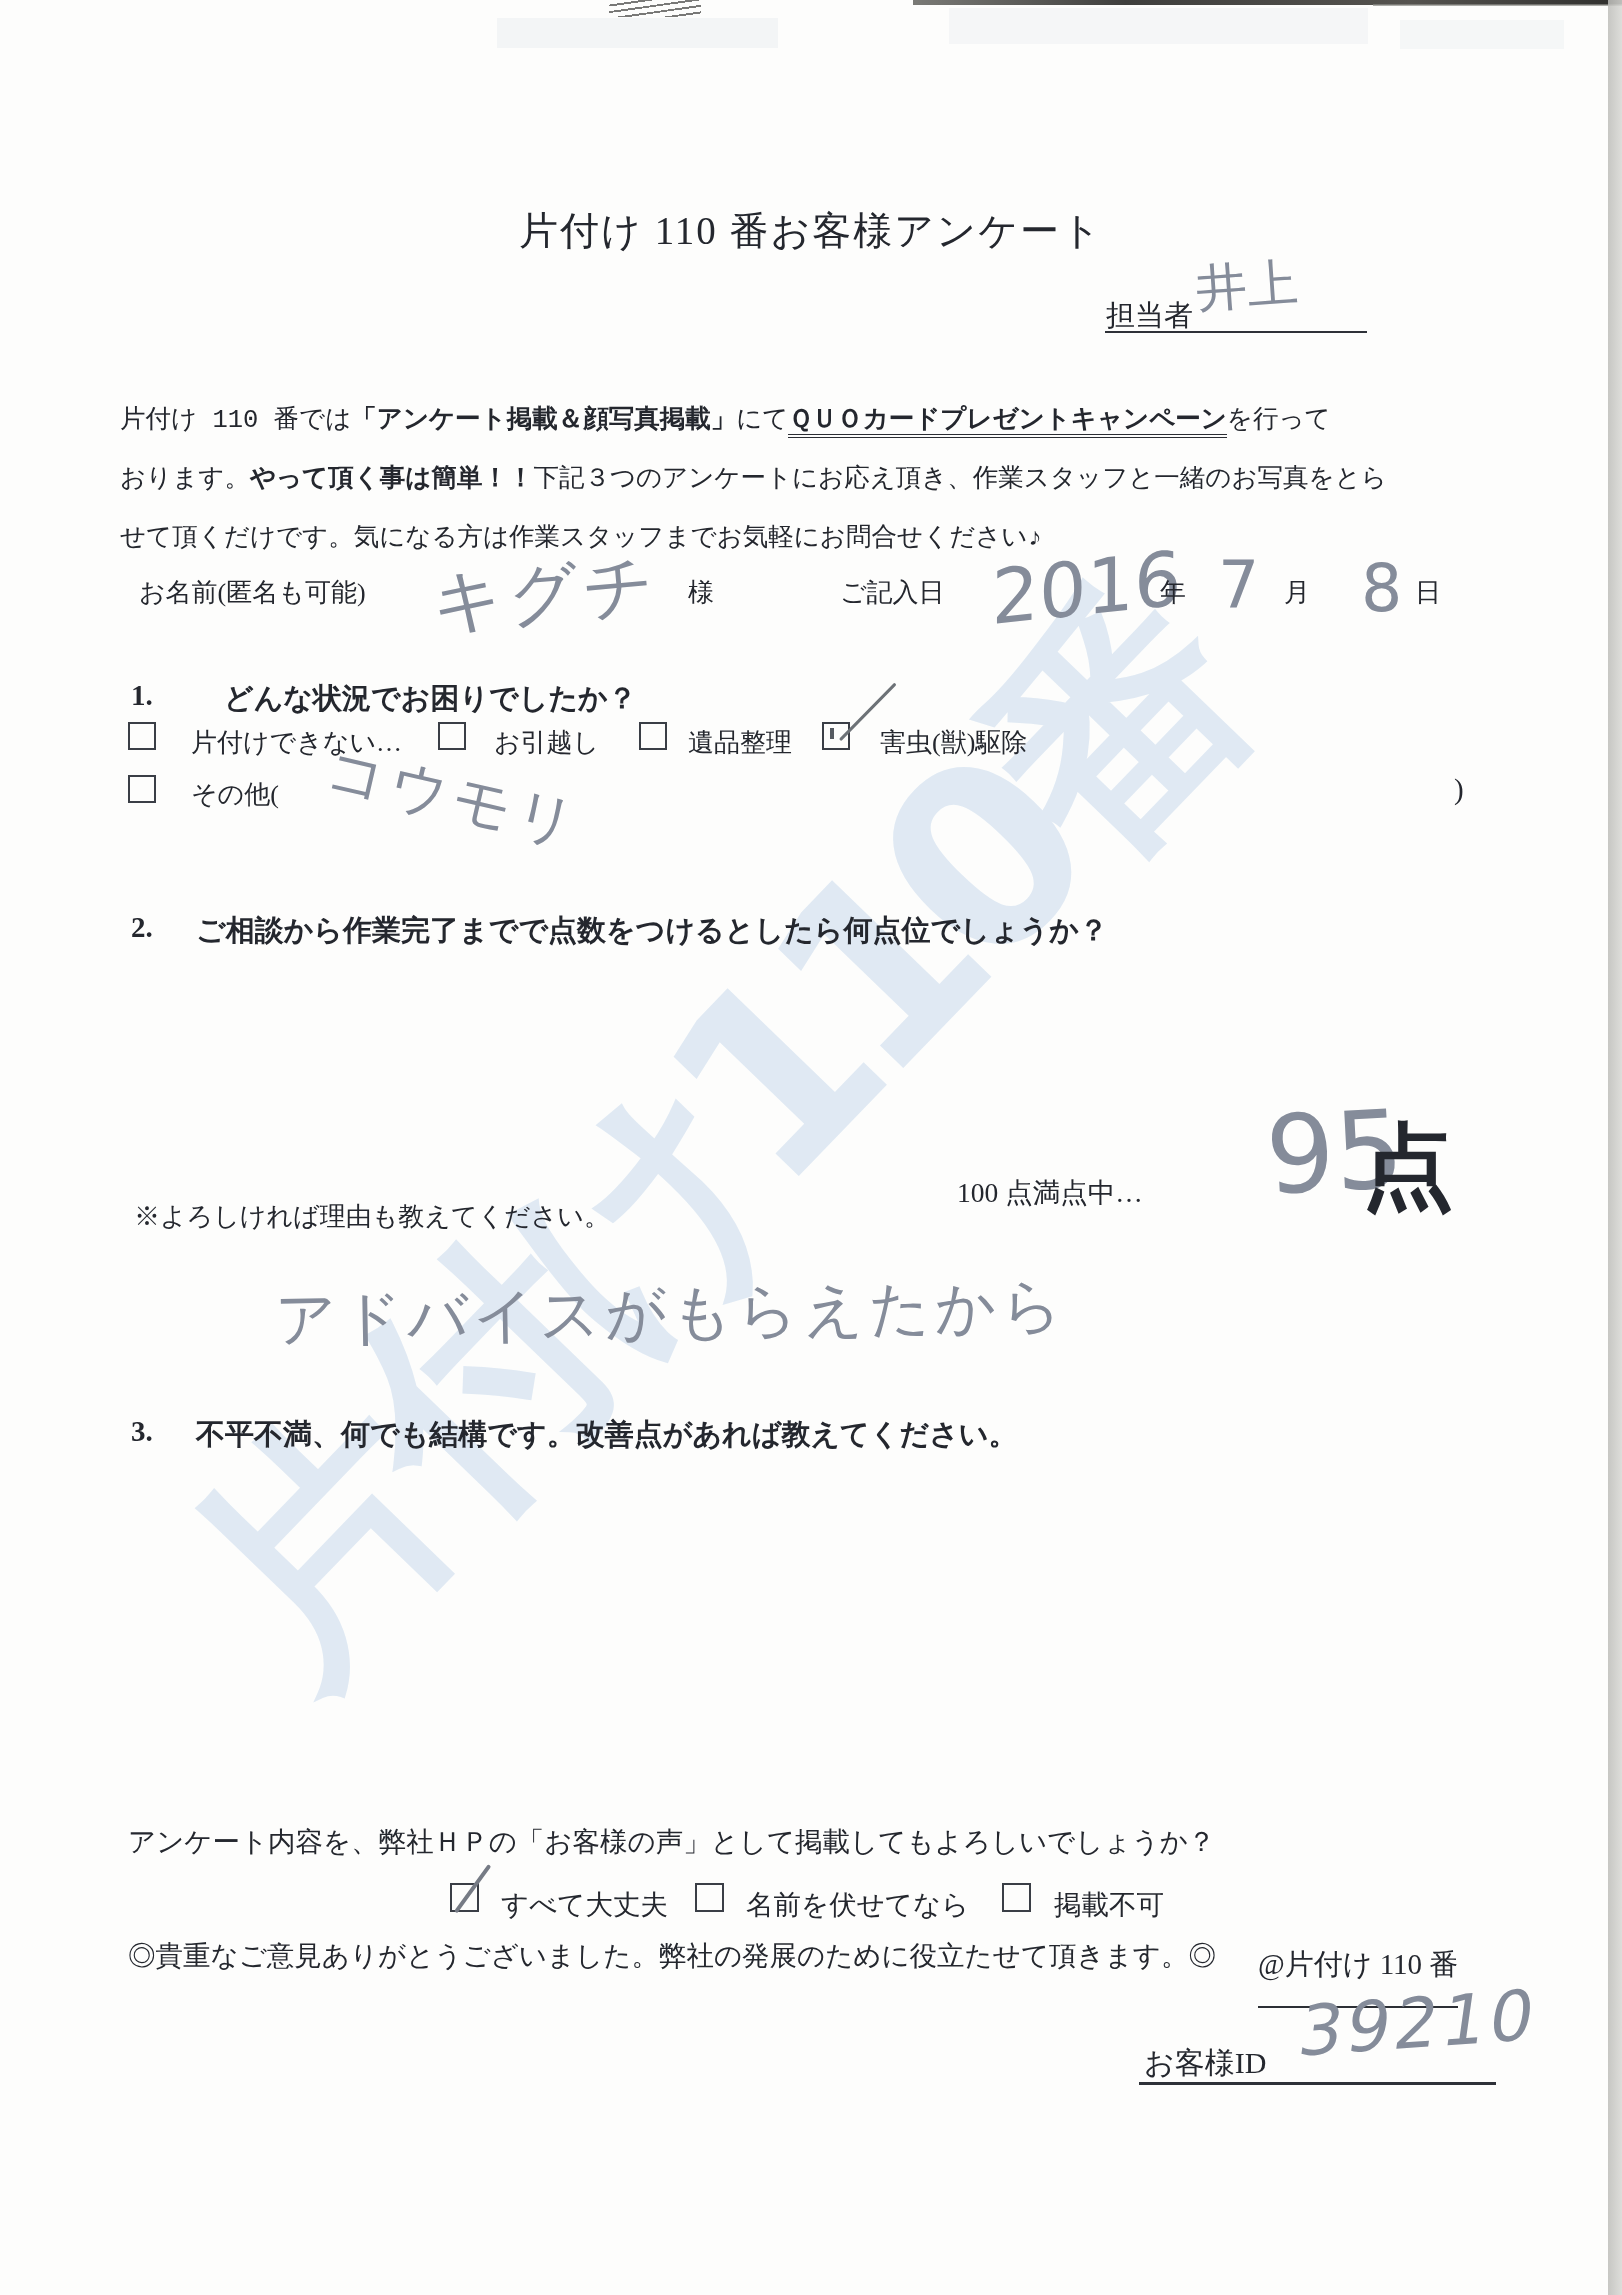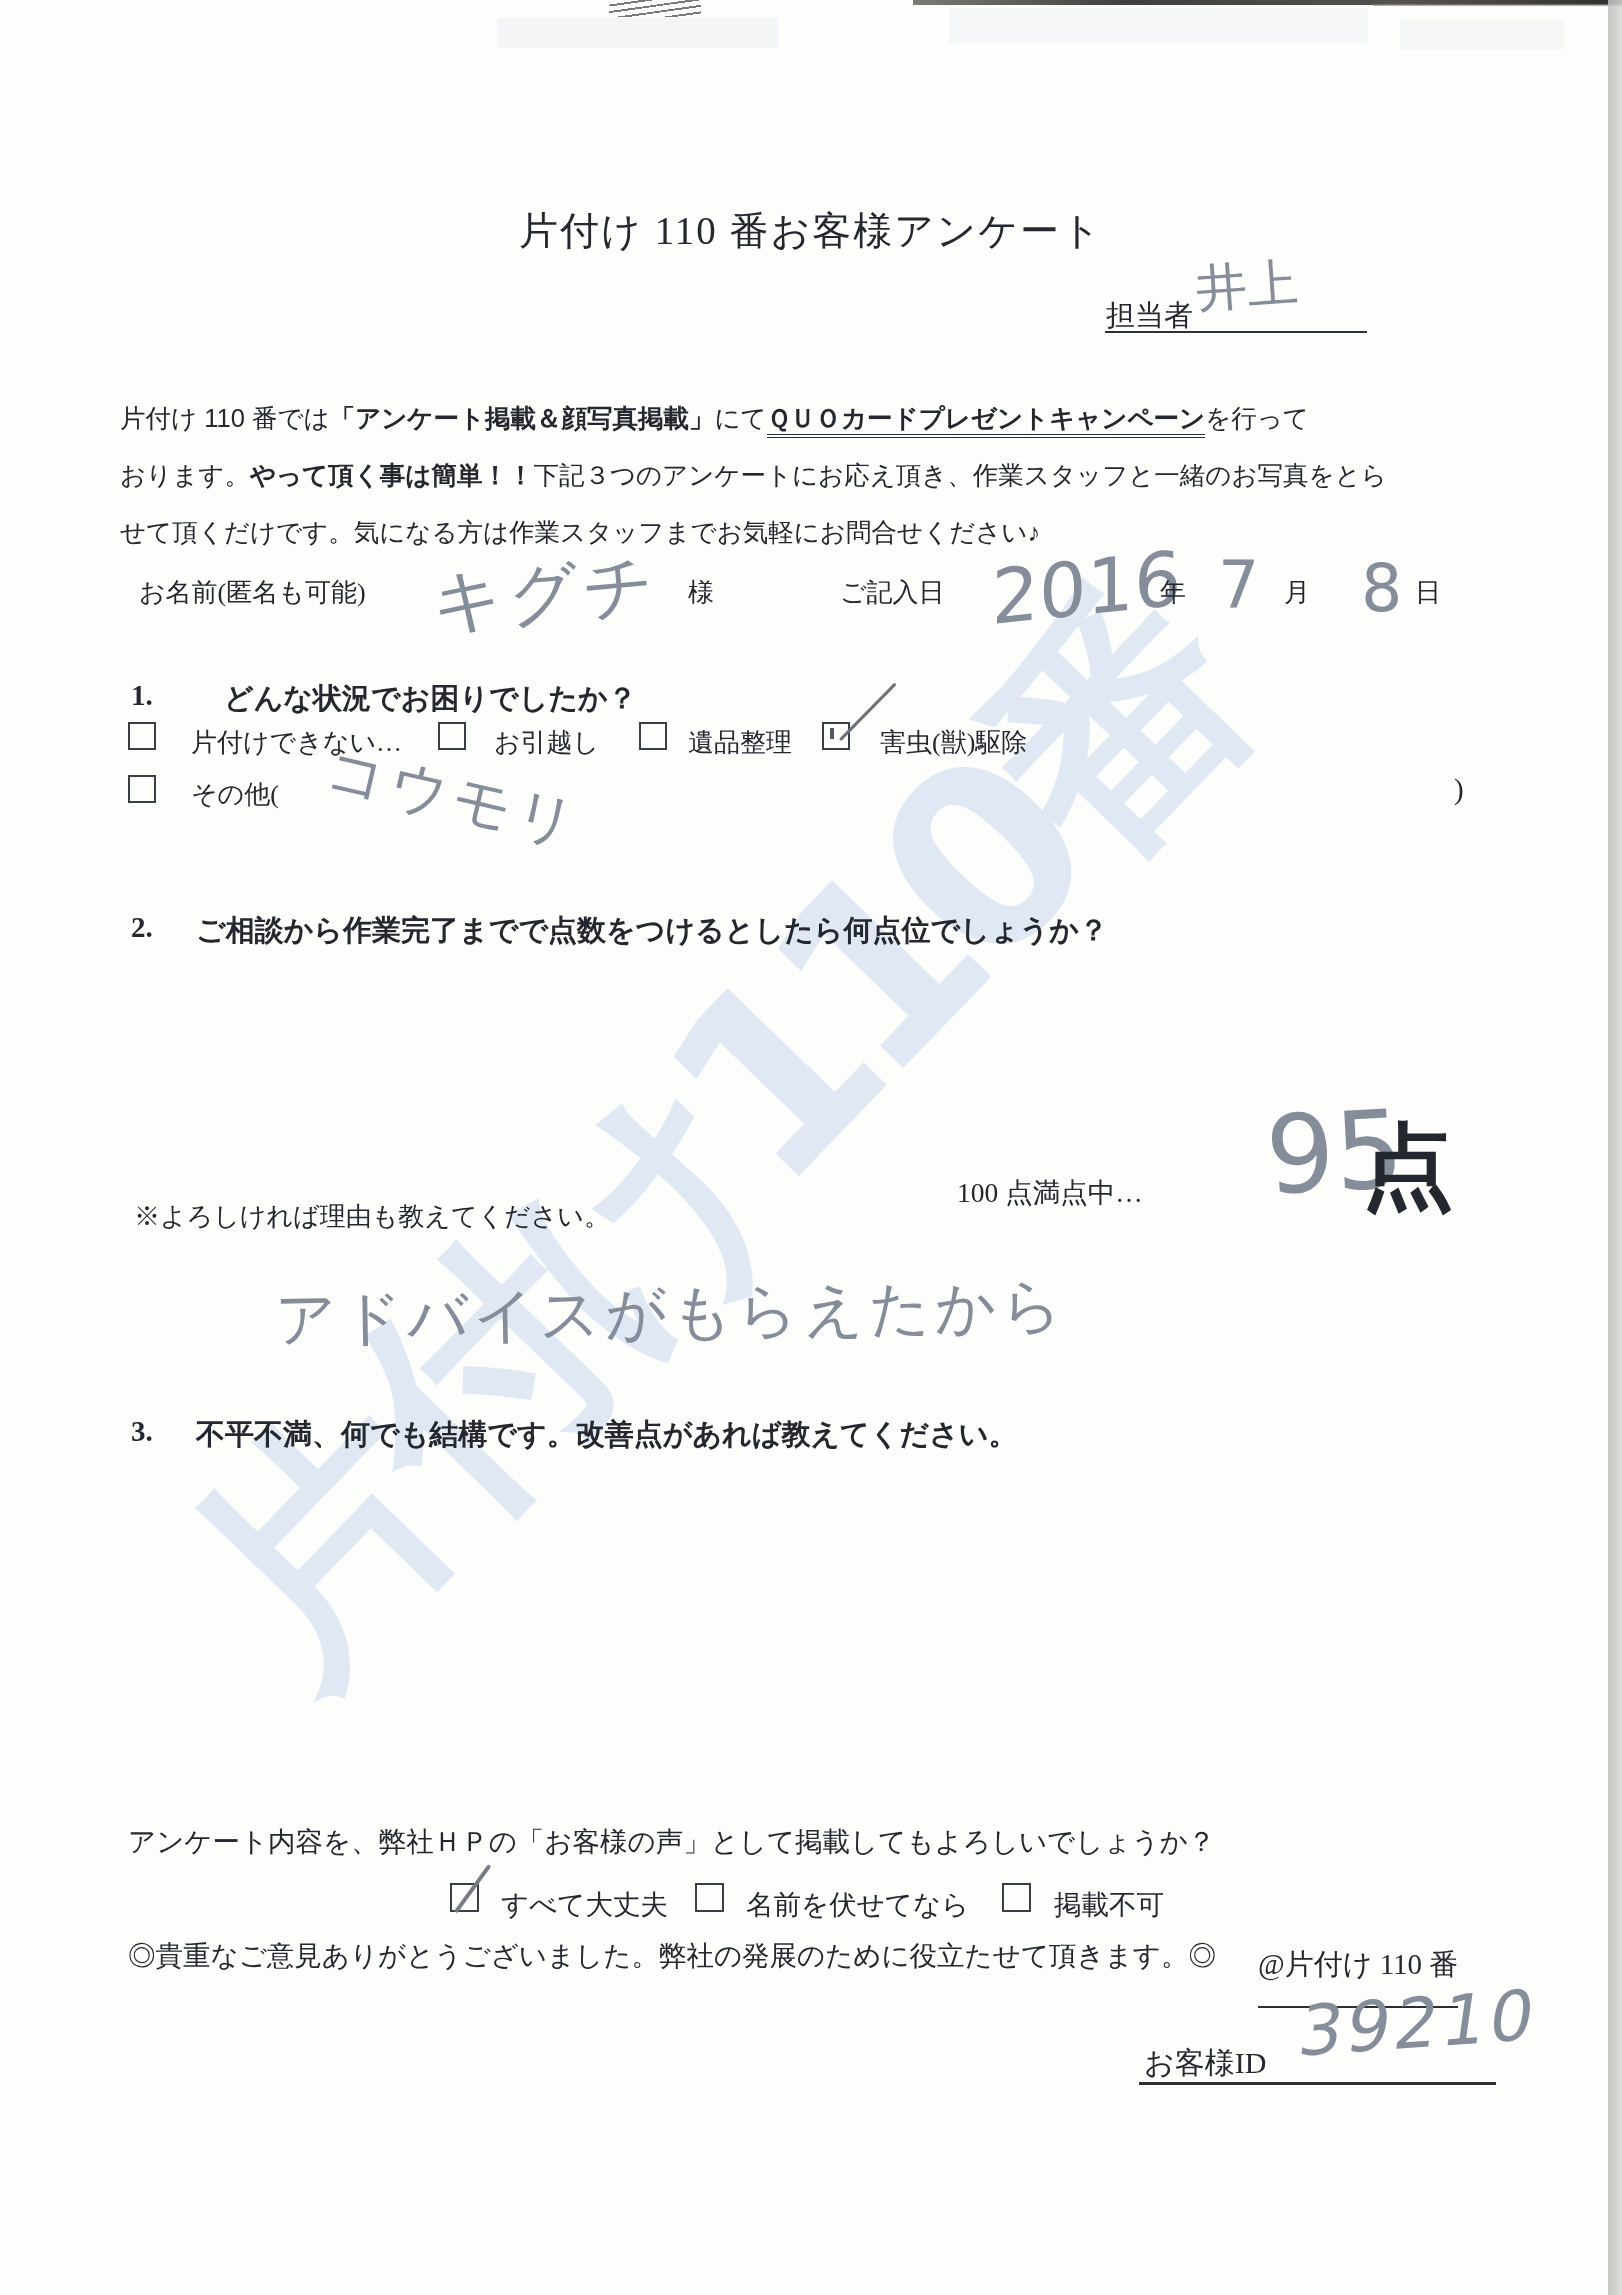--- a/index.html
+++ b/index.html
@@ -6,21 +6,21 @@
   .page{
     position:relative;
     width:1622px;height:2295px;
     background:#fdfdfc;
     font-family:"Liberation Serif", serif;
     color:#24272e;
     overflow:hidden;
   }
   .abs{position:absolute;white-space:nowrap;}
   .gothic{font-family:"Liberation Sans", sans-serif;font-weight:bold;}
-  .serif{font-family:Liberation Sans, sans-serif;}
+  .serif{font-family:Liberation Mono, monospace;}
   .hw{font-family:"DejaVu Sans", sans-serif;color:#858c9a;}
   .quo{
     font-family:"Liberation Sans", sans-serif;font-weight:bold;
     border-bottom:4.6px double #2a2d33;padding-bottom:2px;
   }
   .cb{
     position:absolute;width:23.6px;height:23.6px;
     border:2px solid #3a3e46;background:transparent;
   }
   .cb-lg{width:25px;height:25px;}

